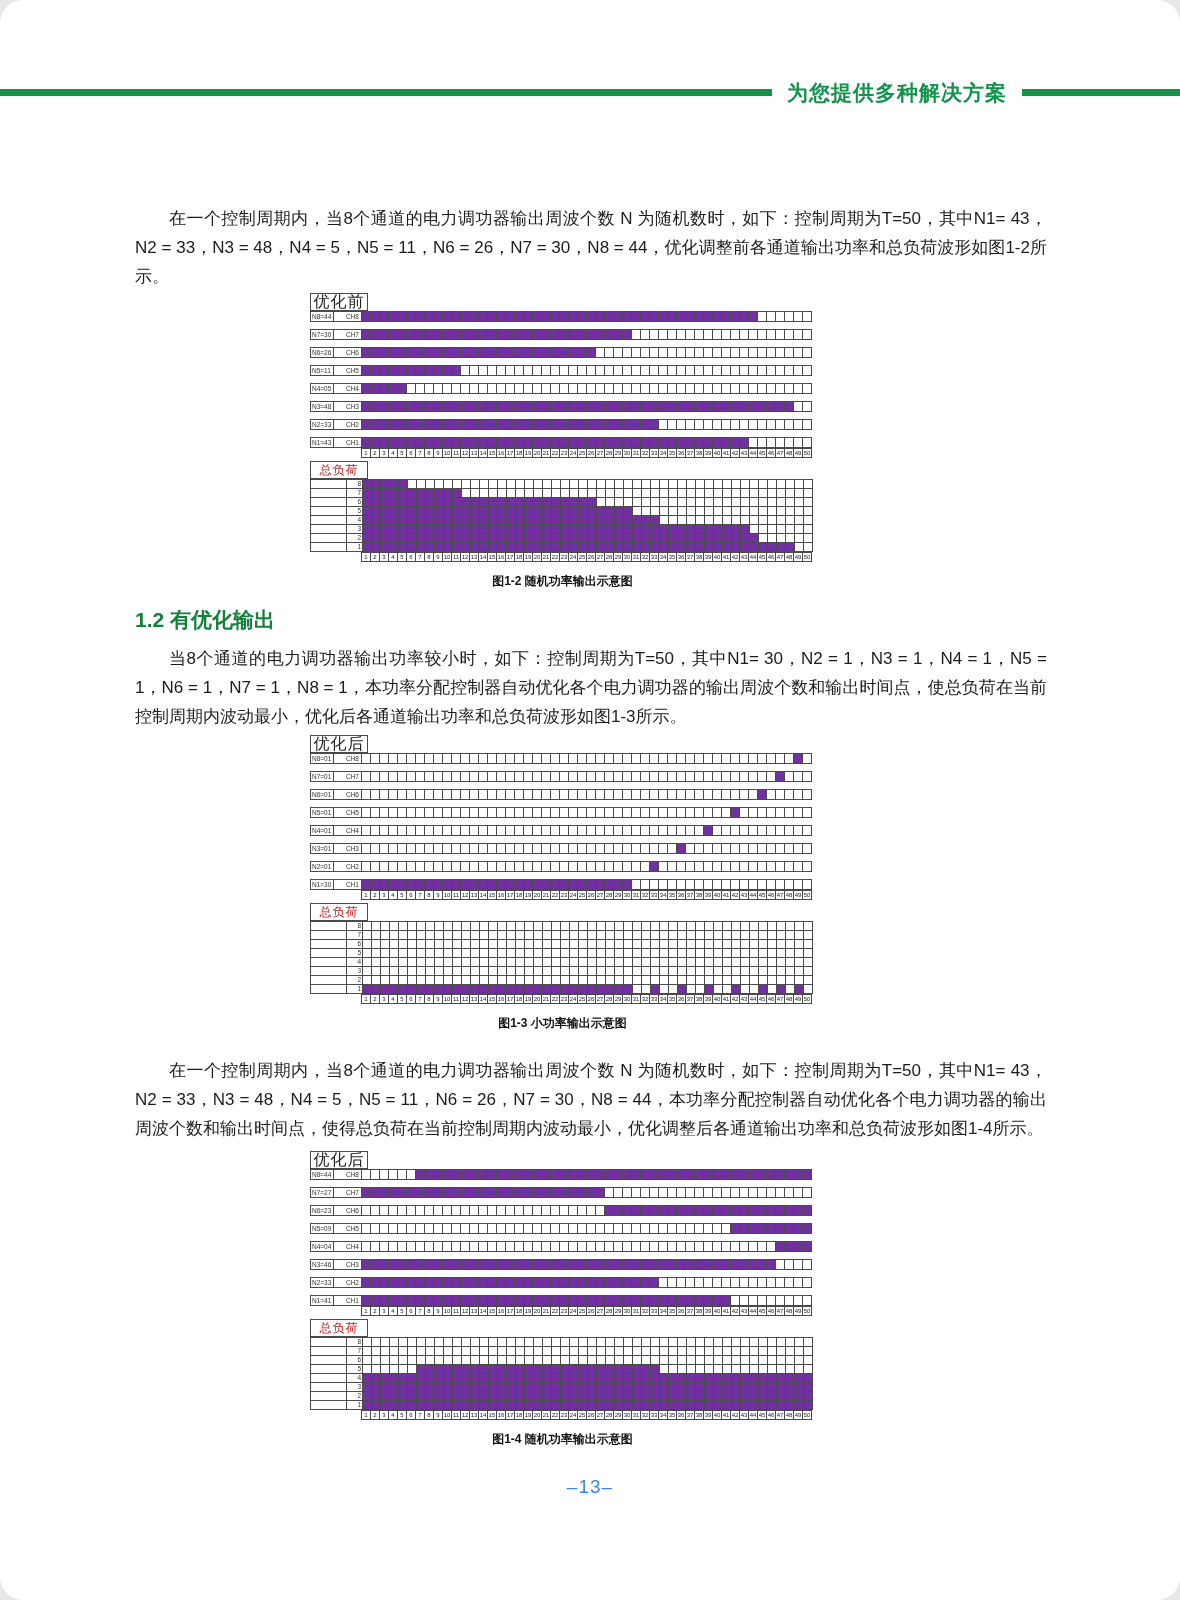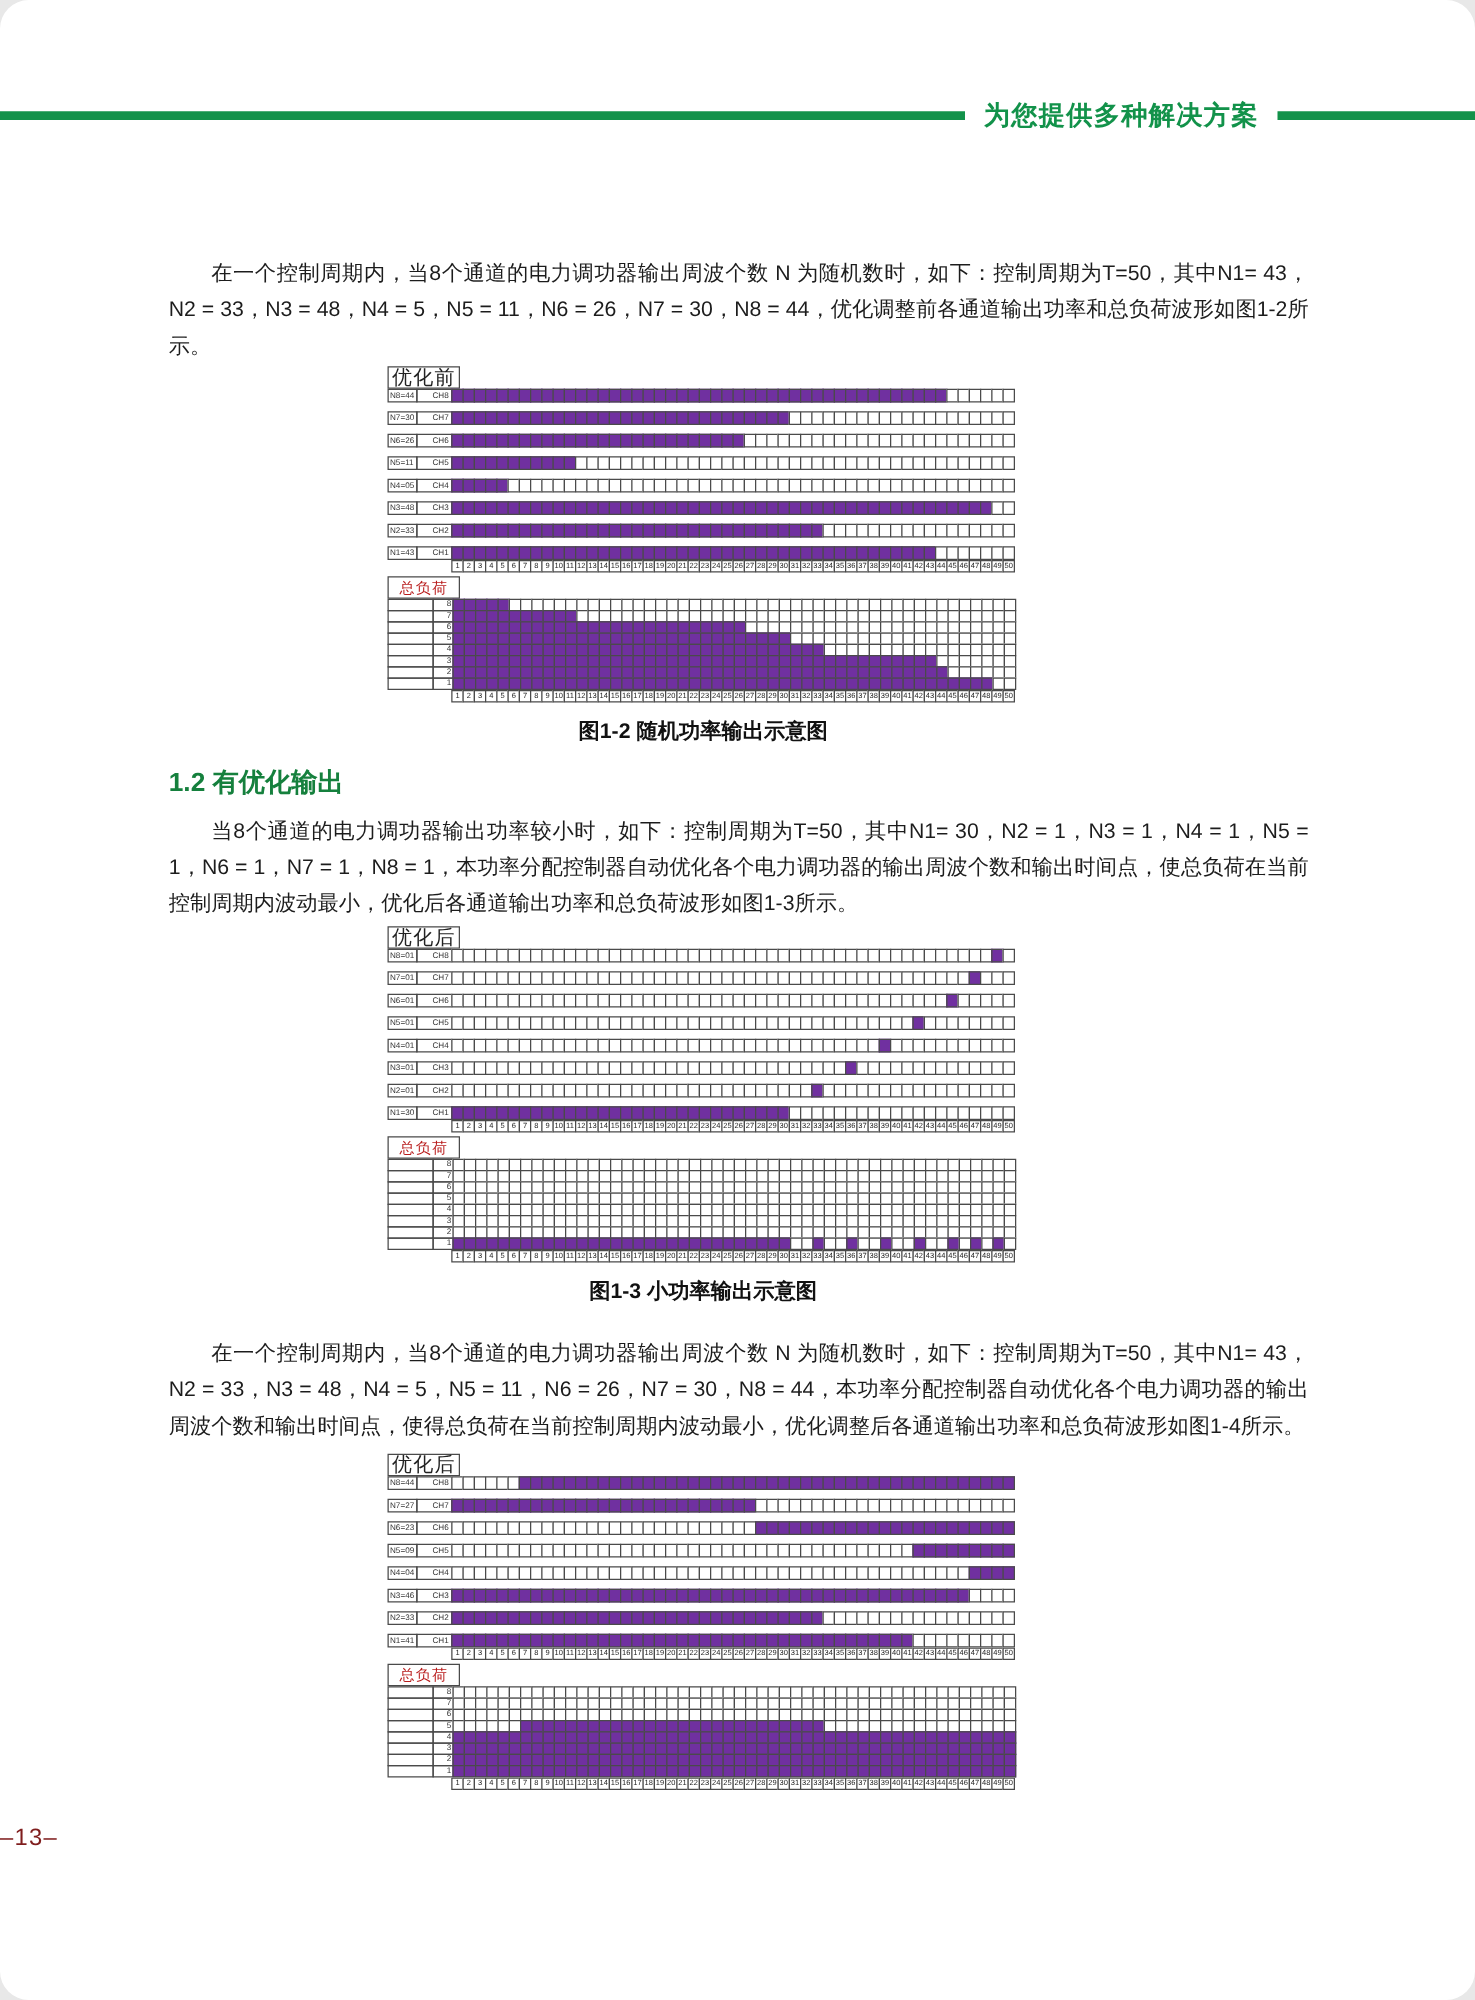--- a/index.html
+++ b/index.html
@@ -64,24 +64,24 @@
   .ld-row{display:flex;margin-top:-1px;}
   .loadgrid .ld-row:first-child{margin-top:0;}
   .ld-blank,.ld-num{
     box-sizing:border-box;height:10px;border:1px solid var(--grid,#4a4a4a);flex:none;
   }
   .ld-blank{width:37px;}
   .ld-num{width:17px;margin-left:-1px;font-size:6.5px;line-height:8px;text-align:right;padding-right:1px;color:#333;}
   .ld-row .cell{height:10px;}
   .fig-caption{
     margin-top:11px;width:505px;text-align:center;
-    font-size:17px;font-weight:bold;color:#111;
+    font-size:12px;font-weight:bold;color:#111;
   }
   
-  .page-num{margin-top:28px;text-align:left;font-size:19px;color:#7f1d1d;letter-spacing:1px;}
+  .page-num{margin-top:28px;text-align:center;font-size:19px;color:#3b82f6;letter-spacing:1px;}
 </style>
 </head>
 <body>
 
 <div class="page">
 
   <div class="hdr">
     <div class="hdr-line left"></div>
     <div class="hdr-slogan">为您提供多种解决方案</div>
     <div class="hdr-line right"></div>
@@ -3141,18 +3141,19 @@
               <div class="cell">44</div>
               <div class="cell">45</div>
               <div class="cell">46</div>
               <div class="cell">47</div>
               <div class="cell">48</div>
               <div class="cell">49</div>
               <div class="cell">50</div>
             </div>
           </div>
         </div>
+      <div class="fig-caption">图1-4 随机功率输出示意图</div>
     </div>
 
     <div class="page-num">–13–</div>
 
   </div>
 </div>
 
 </body></html>

